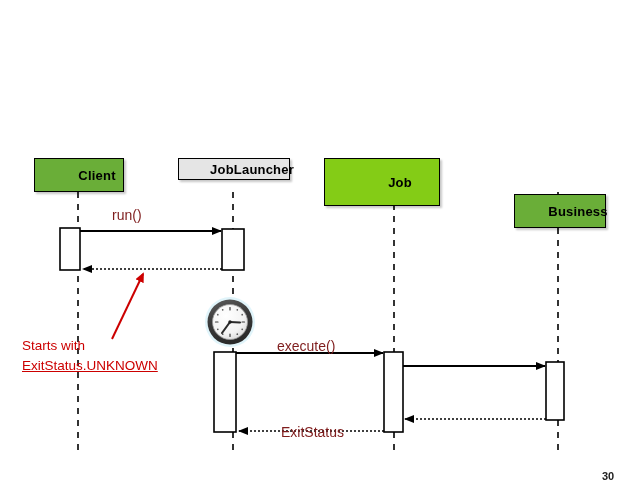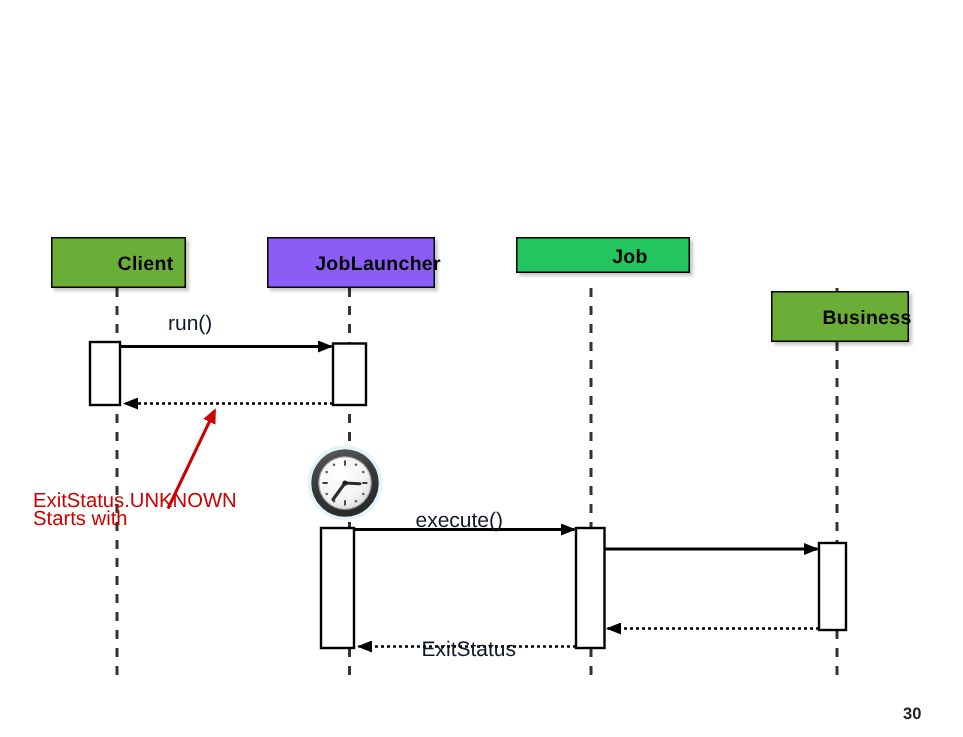--- a/index.html
+++ b/index.html
@@ -34,21 +34,21 @@
     font-weight: bold;
     font-size: 13px;
     color: #000000;
     letter-spacing: 0.2px;
     box-shadow: 2px 2px 2px rgba(0,0,0,0.22);
     padding-left: 36px;
   }
   .msg-label {
     position: absolute;
     font-size: 14px;
-    color: #0f172a;
+    color: #7f1d1d;
     white-space: nowrap;
   }
   .note-text {
     position: absolute;
     font-size: 13.5px;
     color: #cc0000;
     line-height: 17px;
     white-space: pre;
   }
   .page-number {
@@ -138,37 +138,37 @@
       <line x1="230" y1="322" x2="240" y2="322.5" stroke="#2b2b2b" stroke-width="2.1" stroke-linecap="round"></line>
       <line x1="230" y1="322" x2="222" y2="333" stroke="#2b2b2b" stroke-width="2.1" stroke-linecap="round"></line>
       <circle cx="230" cy="322" r="1.7" fill="#1f1f1f"></circle>
     </g>
   </svg>
 
   <div class="lifeline-box" style="left:34px; top:158px; width:90px; height:34px; background:#6aae38;">
     <span>Client</span>
   </div>
 
-  <div class="lifeline-box" style="left:178px; top:158px; width:112px; height:34px; background:#8b5cf6;">
+  <div class="lifeline-box" style="left:178px; top:158px; width:112px; height:22px; background:#e5e5e5;">
     <span>JobLauncher</span>
   </div>
 
-  <div class="lifeline-box" style="left:344px; top:158px; width:116px; height:24px; background:#22c55e;">
+  <div class="lifeline-box" style="left:324px; top:158px; width:116px; height:48px; background:#84cc16;">
     <span>Job</span>
   </div>
 
   <div class="lifeline-box" style="left:514px; top:158px; width:92px; height:34px; background:#6aae38;margin-top:36px;">
     <span>Business</span>
   </div>
 
   <div class="msg-label" style="left:112px; top:207px;">run()</div>
 
 
   <div class="msg-label" style="left:277px; top:338px;">execute()</div>
 
   <div class="msg-label" style="left:281px; top:424px;">ExitStatus</div>
 
   <div class="note-text" style="left:22px; top:325px;margin-top:12px;">Starts with</div>
-  <div class="note-text" style="left:22px; top:325px;">ExitStatus.UNKNOWN</div>
+  <div class="note-text" style="left:22px; top:357px;text-decoration:underline;">ExitStatus.UNKNOWN</div>
 
   <div class="page-number" style="left:602px; top:470px;">30</div>
 
 </div>
 
 </body></html>

